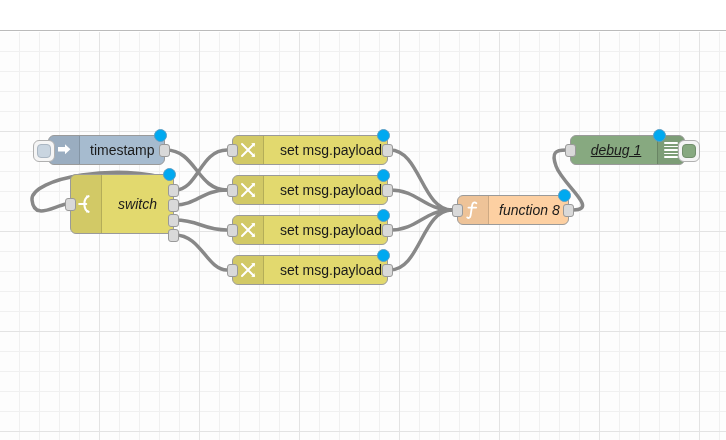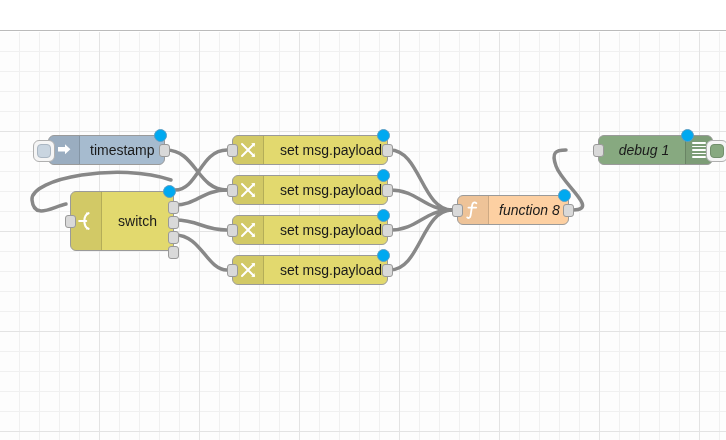--- a/index.html
+++ b/index.html
@@ -211,21 +211,21 @@
       <div class="icon-box" style="background:rgba(0,0,0,0.07);">
         <svg class="glyph" width="18" height="18" viewBox="0 0 18 18" aria-hidden="true">
           <path d="M3 6 h7 V3.2 L15.4 8.2 L10 13.2 V10.4 H3 Z" fill="#ffffff"></path>
         </svg>
       </div>
       <div class="label">timestamp</div>
       <span class="port out" style="top:8px;"></span>
       <span class="changed-dot"></span>
     </div>
 
-    <div class="node" style="left:70px; top:159px; width:104px; height:60px; background:#e2d96e;">
+    <div class="node" style="left:70px; top:142px; width:104px; height:60px; background:#e2d96e;font-style:italic;">
       <div class="icon-box" style="background:rgba(0,0,0,0.07); height:100%;">
         <svg class="glyph" width="20" height="22" viewBox="0 0 20 22" aria-hidden="true">
           <path d="M12.5 3.2 C 7 5.4, 7 16.6, 12.5 18.8" fill="none" stroke="#ffffff" stroke-width="2.1" stroke-linecap="round"></path>
           <path d="M10.2 2.2 L13.6 3.4 L10.4 5.2 Z" fill="#ffffff"></path>
           <path d="M10.4 16.8 L13.6 18.6 L10.2 19.8 Z" fill="#ffffff"></path>
           <path d="M3.2 11 H 10.2" fill="none" stroke="#ffffff" stroke-width="2.1" stroke-linecap="round"></path>
         </svg>
       </div>
       <div class="label">switch</div>
       <span class="port in" style="top:23px;"></span>
@@ -298,21 +298,21 @@
           <path d="M12.4 3.2 C 10.6 1.8, 8.6 2.4, 8.2 5 L 6.6 15.4 C 6.2 18, 4.6 18.6, 3.2 17.4" fill="none" stroke="#ffffff" stroke-width="1.8" stroke-linecap="round"></path>
           <path d="M4.4 7.6 H 12.2" fill="none" stroke="#ffffff" stroke-width="1.8" stroke-linecap="round"></path>
         </svg>
       </div>
       <div class="label italic">function 8</div>
       <span class="port in" style="top:8px;"></span>
       <span class="port out" style="top:8px;"></span>
       <span class="changed-dot"></span>
     </div>
 
-    <div class="node" style="left:598px; top:103px; width:115px; height:30px; background:#87a980;">
+    <div class="node" style="left:570px; top:103px; width:115px; height:30px; background:#87a980;text-decoration:underline;">
       <div class="label italic" style="padding-left:14px;">debug 1</div>
       <div class="debug-strip" style="background:rgba(0,0,0,0.07);">
         <i></i>
           <i></i>
           <i></i>
           <i></i>
           <i></i>
       </div>
       <div class="node-button right">
         <span class="knob" style="background:#87a980; border:1px solid #728f6c;"></span>

